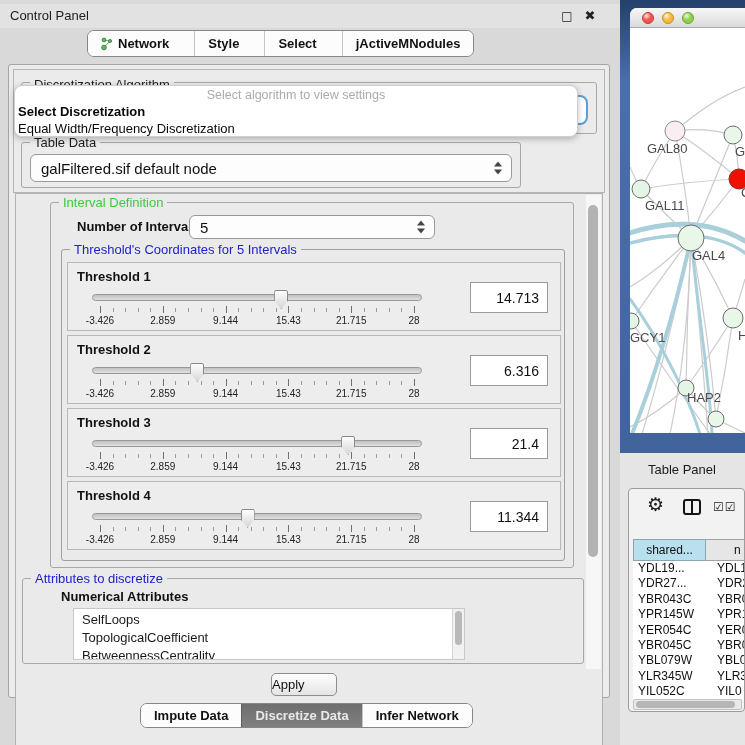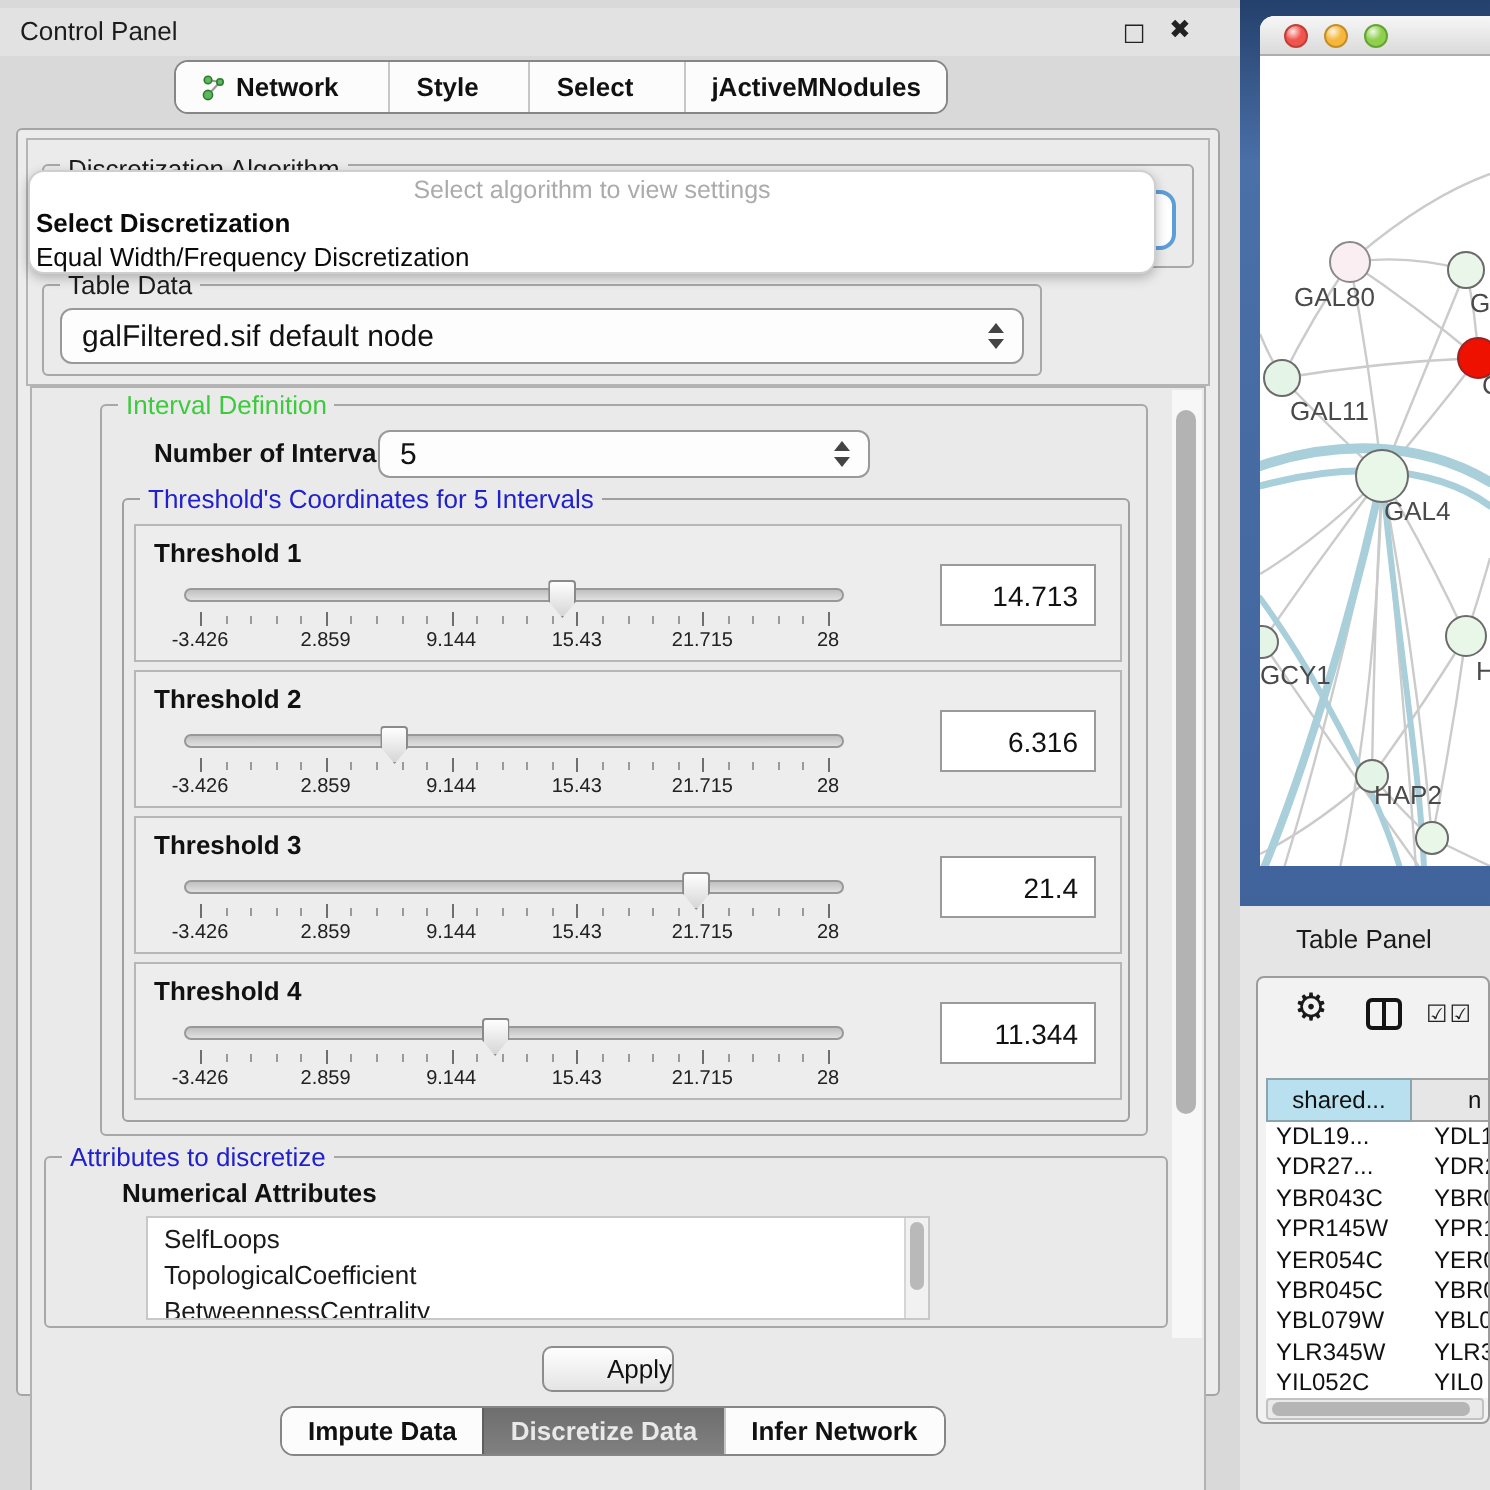--- a/index.html
+++ b/index.html
@@ -61,21 +61,21 @@
 
   #attr-group { left:6px; top:384px; width:562px; height:86px; border-color:#a8a8a8; }
   .attr-sub { position:absolute; left:38px; top:10px; font-size:13px; font-weight:700; }
   #attr-list { position:absolute; left:50px; top:29px; width:392px; height:52px; background:#fff; border:1px solid #c8c8c8; overflow:hidden; padding-top:2px; }
   .attr-item { font-size:13px; line-height:18px; padding-left:8px; color:#1a1a1a; white-space:nowrap; }
   .attr-scroll { position:absolute; right:0; top:0; width:12px; height:100%; background:#f1f1f1; border-left:1px solid #d5d5d5; }
   .attr-scroll .thumb { position:absolute; left:2px; top:2px; width:7px; height:34px; background:#b9b9b9; border-radius:4px; }
   #v-scrollbar { position:absolute; right:1px; top:1px; width:15px; height:474px; background:#f7f7f7; }
   #v-scrollbar .thumb { position:absolute; left:2px; top:10px; width:10px; height:352px; background:#b3b3b3; border-radius:5px; }
 
-  #apply-btn { position:absolute; left:262px; top:608px; width:66px; height:23px; border:1px solid #8d8d8d; border-radius:5px; background:linear-gradient(#fefefe,#e4e4e4); font-size:13px; color:#111; text-align:right; line-height:21px; cursor:default; }
+  #apply-btn { position:absolute; left:262px; top:608px; width:66px; height:23px; border:1px solid #8d8d8d; border-radius:5px; background:linear-gradient(#fefefe,#e4e4e4); font-size:13px; color:#111; text-align:left; line-height:21px; cursor:default; }
 
   
   #algo-popup { position:absolute; left:14px; top:85px; width:564px; height:52px; background:#fff; border:1px solid #cfcfcf; border-radius:8px 8px 8px 8px; box-shadow:0 2px 6px rgba(0,0,0,.25); z-index:50; overflow:hidden; }
   .popup-prompt { text-align:center; color:#ababab; font-size:12.5px; line-height:18px; }
   .popup-item { font-size:13px; line-height:16.5px; padding-left:3px; color:#0a0a0a; white-space:nowrap; }
   .popup-item.bold { font-weight:700; }
 
   
   #net-window { position:absolute; left:620px; top:0; width:125px; height:453px; background:linear-gradient(180deg,#24406c 0%,#4a70a8 18%,#41639b 100%); }
   #net-inner { position:absolute; left:10px; top:8px; width:115px; height:425px; background:#fff; border-top-left-radius:7px; overflow:hidden; }

